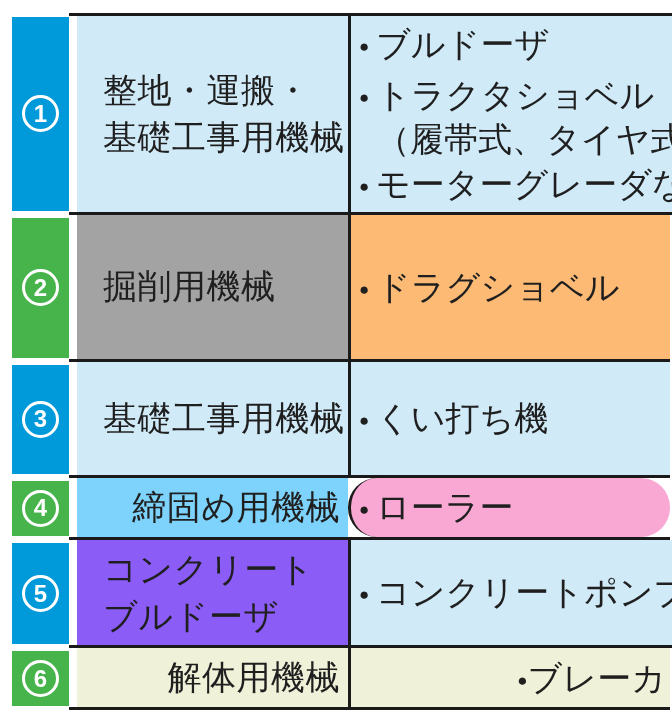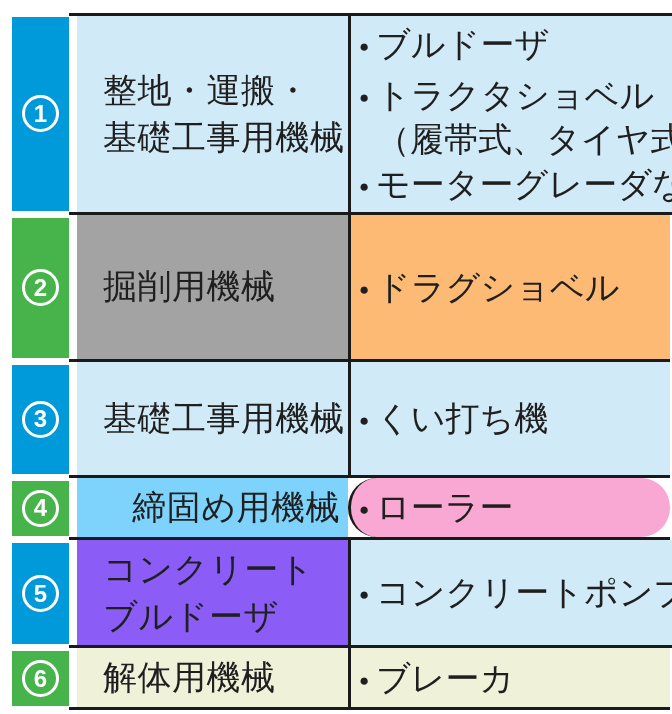--- a/index.html
+++ b/index.html
@@ -83,21 +83,21 @@
     width:17px;
     font-size:17px;
     vertical-align:4px;
   }
   
   .row:nth-child(1) .main{min-height:193px;}
   .row:nth-child(2) .main{min-height:144px;}
   .row:nth-child(3) .main{min-height:113px;}
   .row:nth-child(4) .main{min-height:50px;}
   .row:nth-child(5) .main{min-height:104px;}
-  .row:nth-child(6) .main{min-height:51px;}
+  .row:nth-child(6) .main{min-height:51px;text-align:right;}
 </style>
 </head>
 <body>
 
 <div class="table-wrap" id="rows">
   <div class="row">
     <div class="num-cell" style="background: rgb(0, 153, 217);">
       <span class="num-badge">1</span>
     </div>
     <div class="main">

